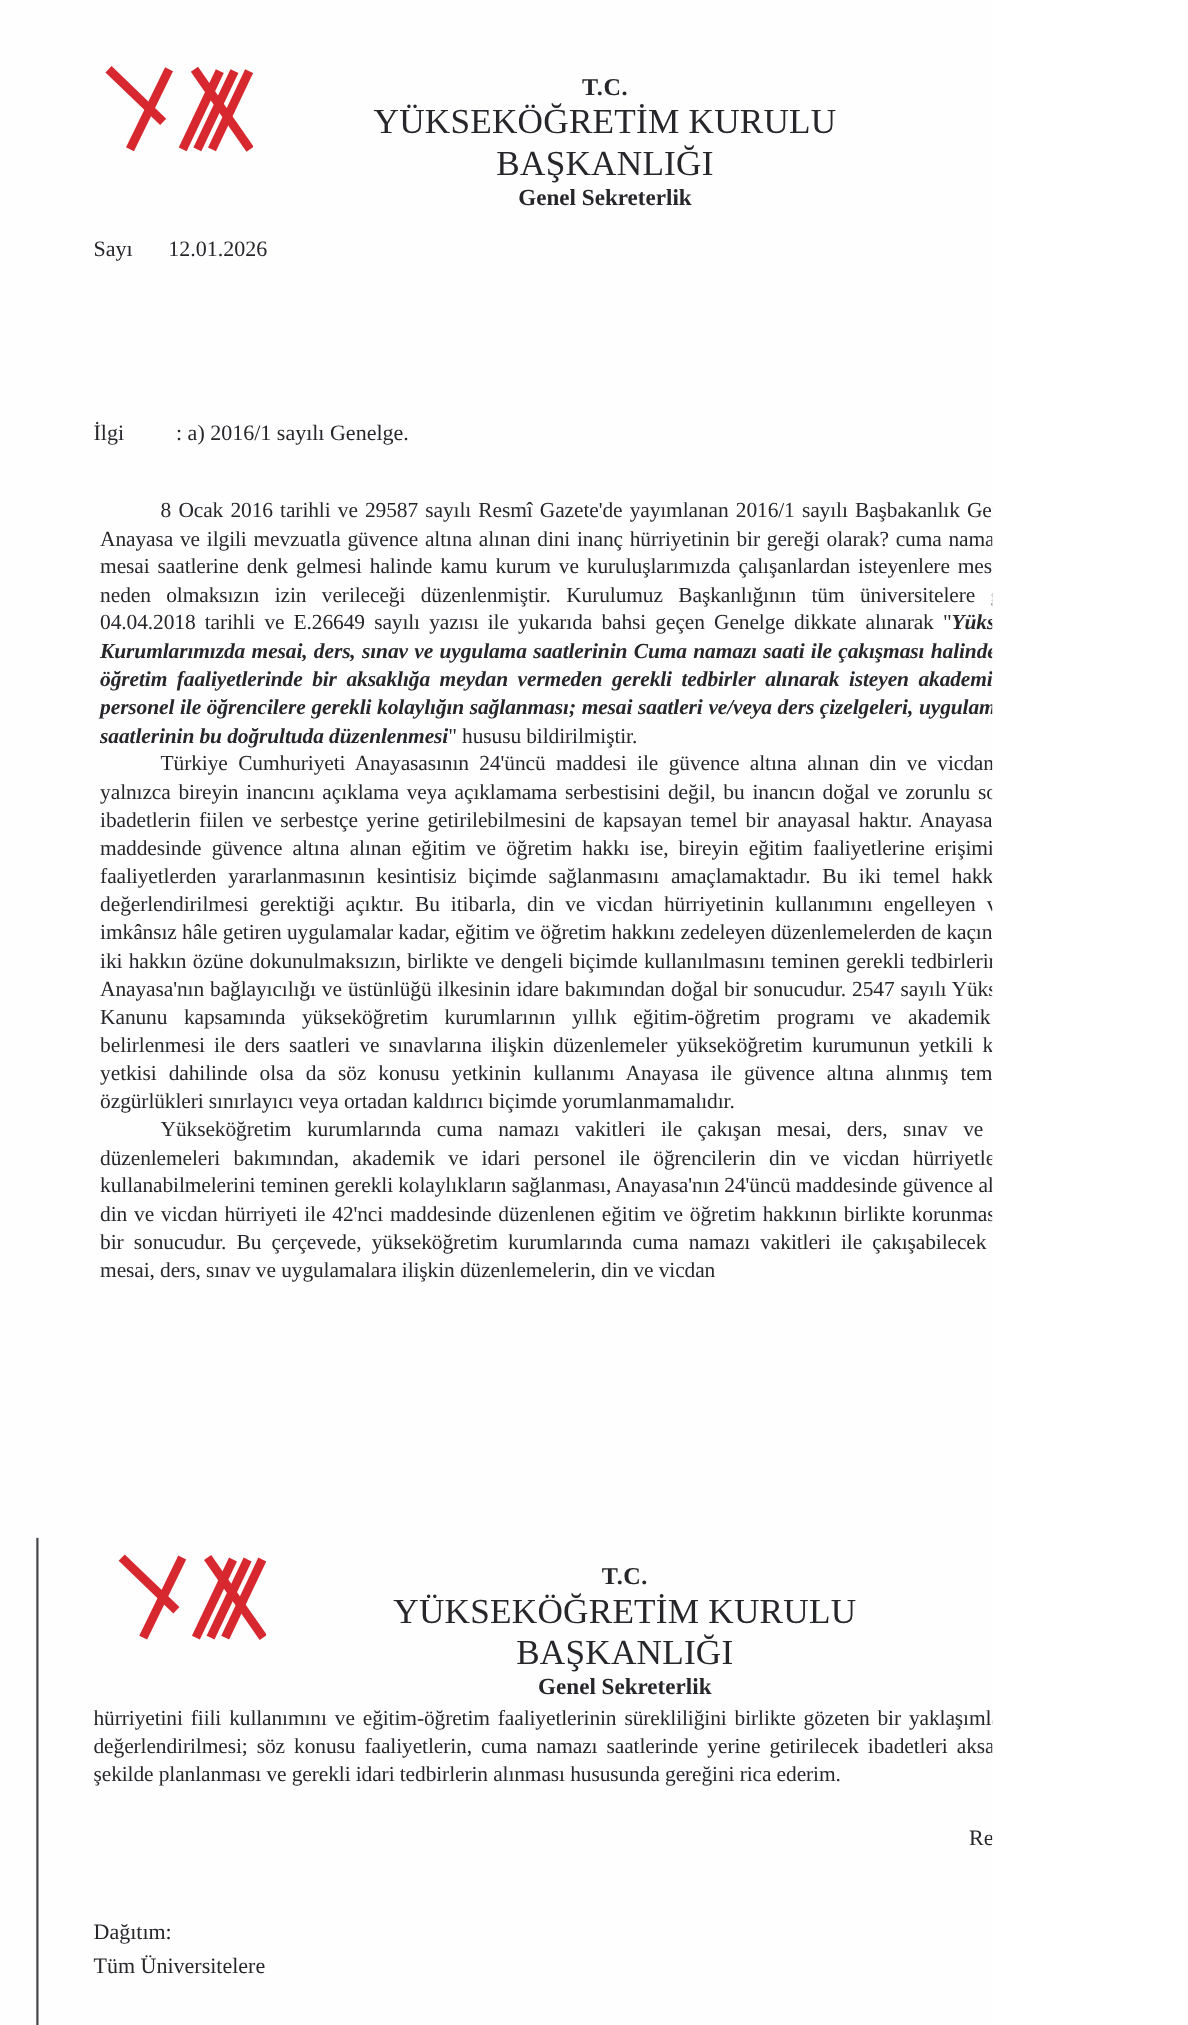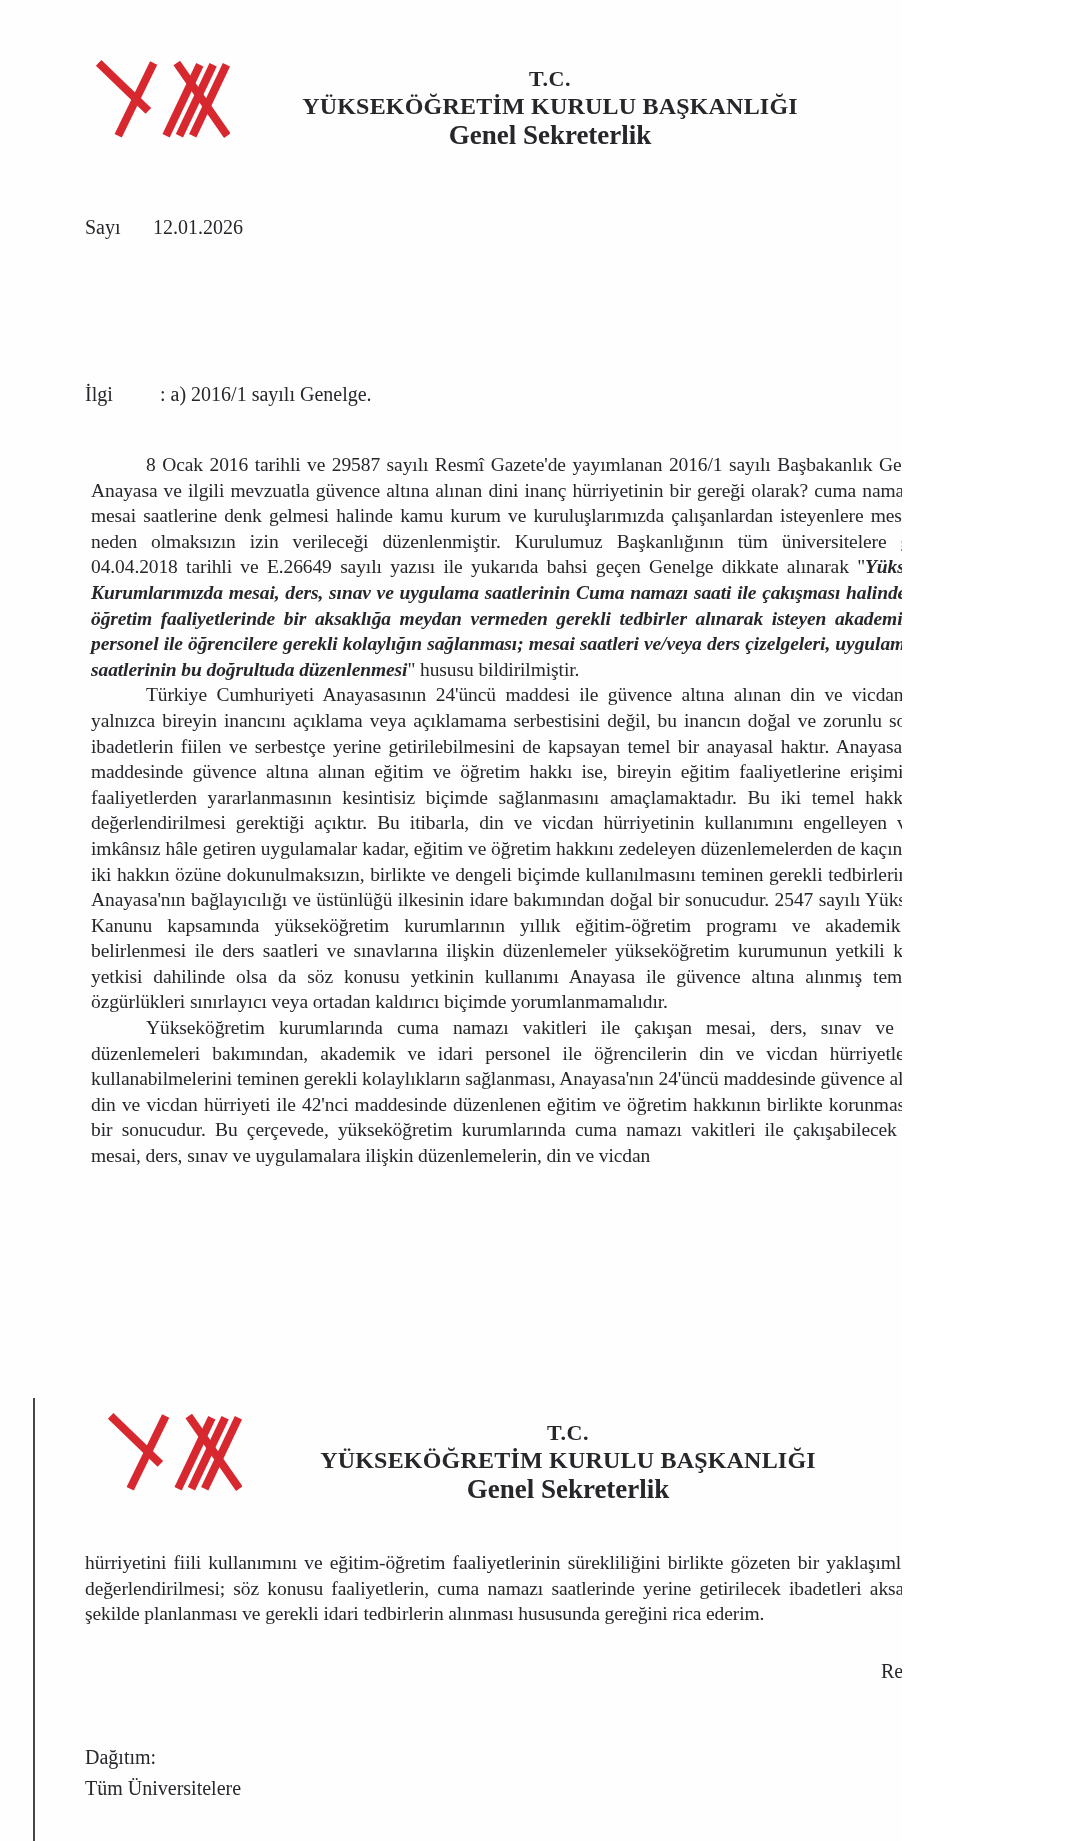--- a/index.html
+++ b/index.html
@@ -9,22 +9,22 @@
     background:#fefefe;
     font-family:"Liberation Serif","DejaVu Serif",serif;
     color:#26262b;
     overflow:hidden;
   }
   .abs{position:absolute;}
   
   .logo{width:142px;height:94px;}
   .head-block{width:620px;text-align:center;line-height:1.18;}
   .head-tc{font-size:22px;font-weight:bold;letter-spacing:.5px;}
-  .head-org{font-size:24px;font-weight:bold;letter-spacing:.2px;}
-  .head-dept{font-size:27px;font-weight:bold;}
+  .head-org{font-size:32px;font-weight:normal;letter-spacing:.2px;}
+  .head-dept{font-size:21px;font-weight:bold;}
   
   .meta{left:85px;width:905px;font-size:20px;}
   .meta-row{display:flex;align-items:center;margin-bottom:10px;}
   .meta-label{width:68px;flex:0 0 68px;}
   .meta-value{flex:1 1 auto;}
   .meta-date{flex:0 0 auto;}
   .recipient{width:620px;text-align:center;font-weight:bold;font-size:22px;letter-spacing:.3px;}
   
   .refs{left:85px;width:893px;font-size:20px;line-height:33px;}
   .refs-row{display:flex;align-items:center;}

